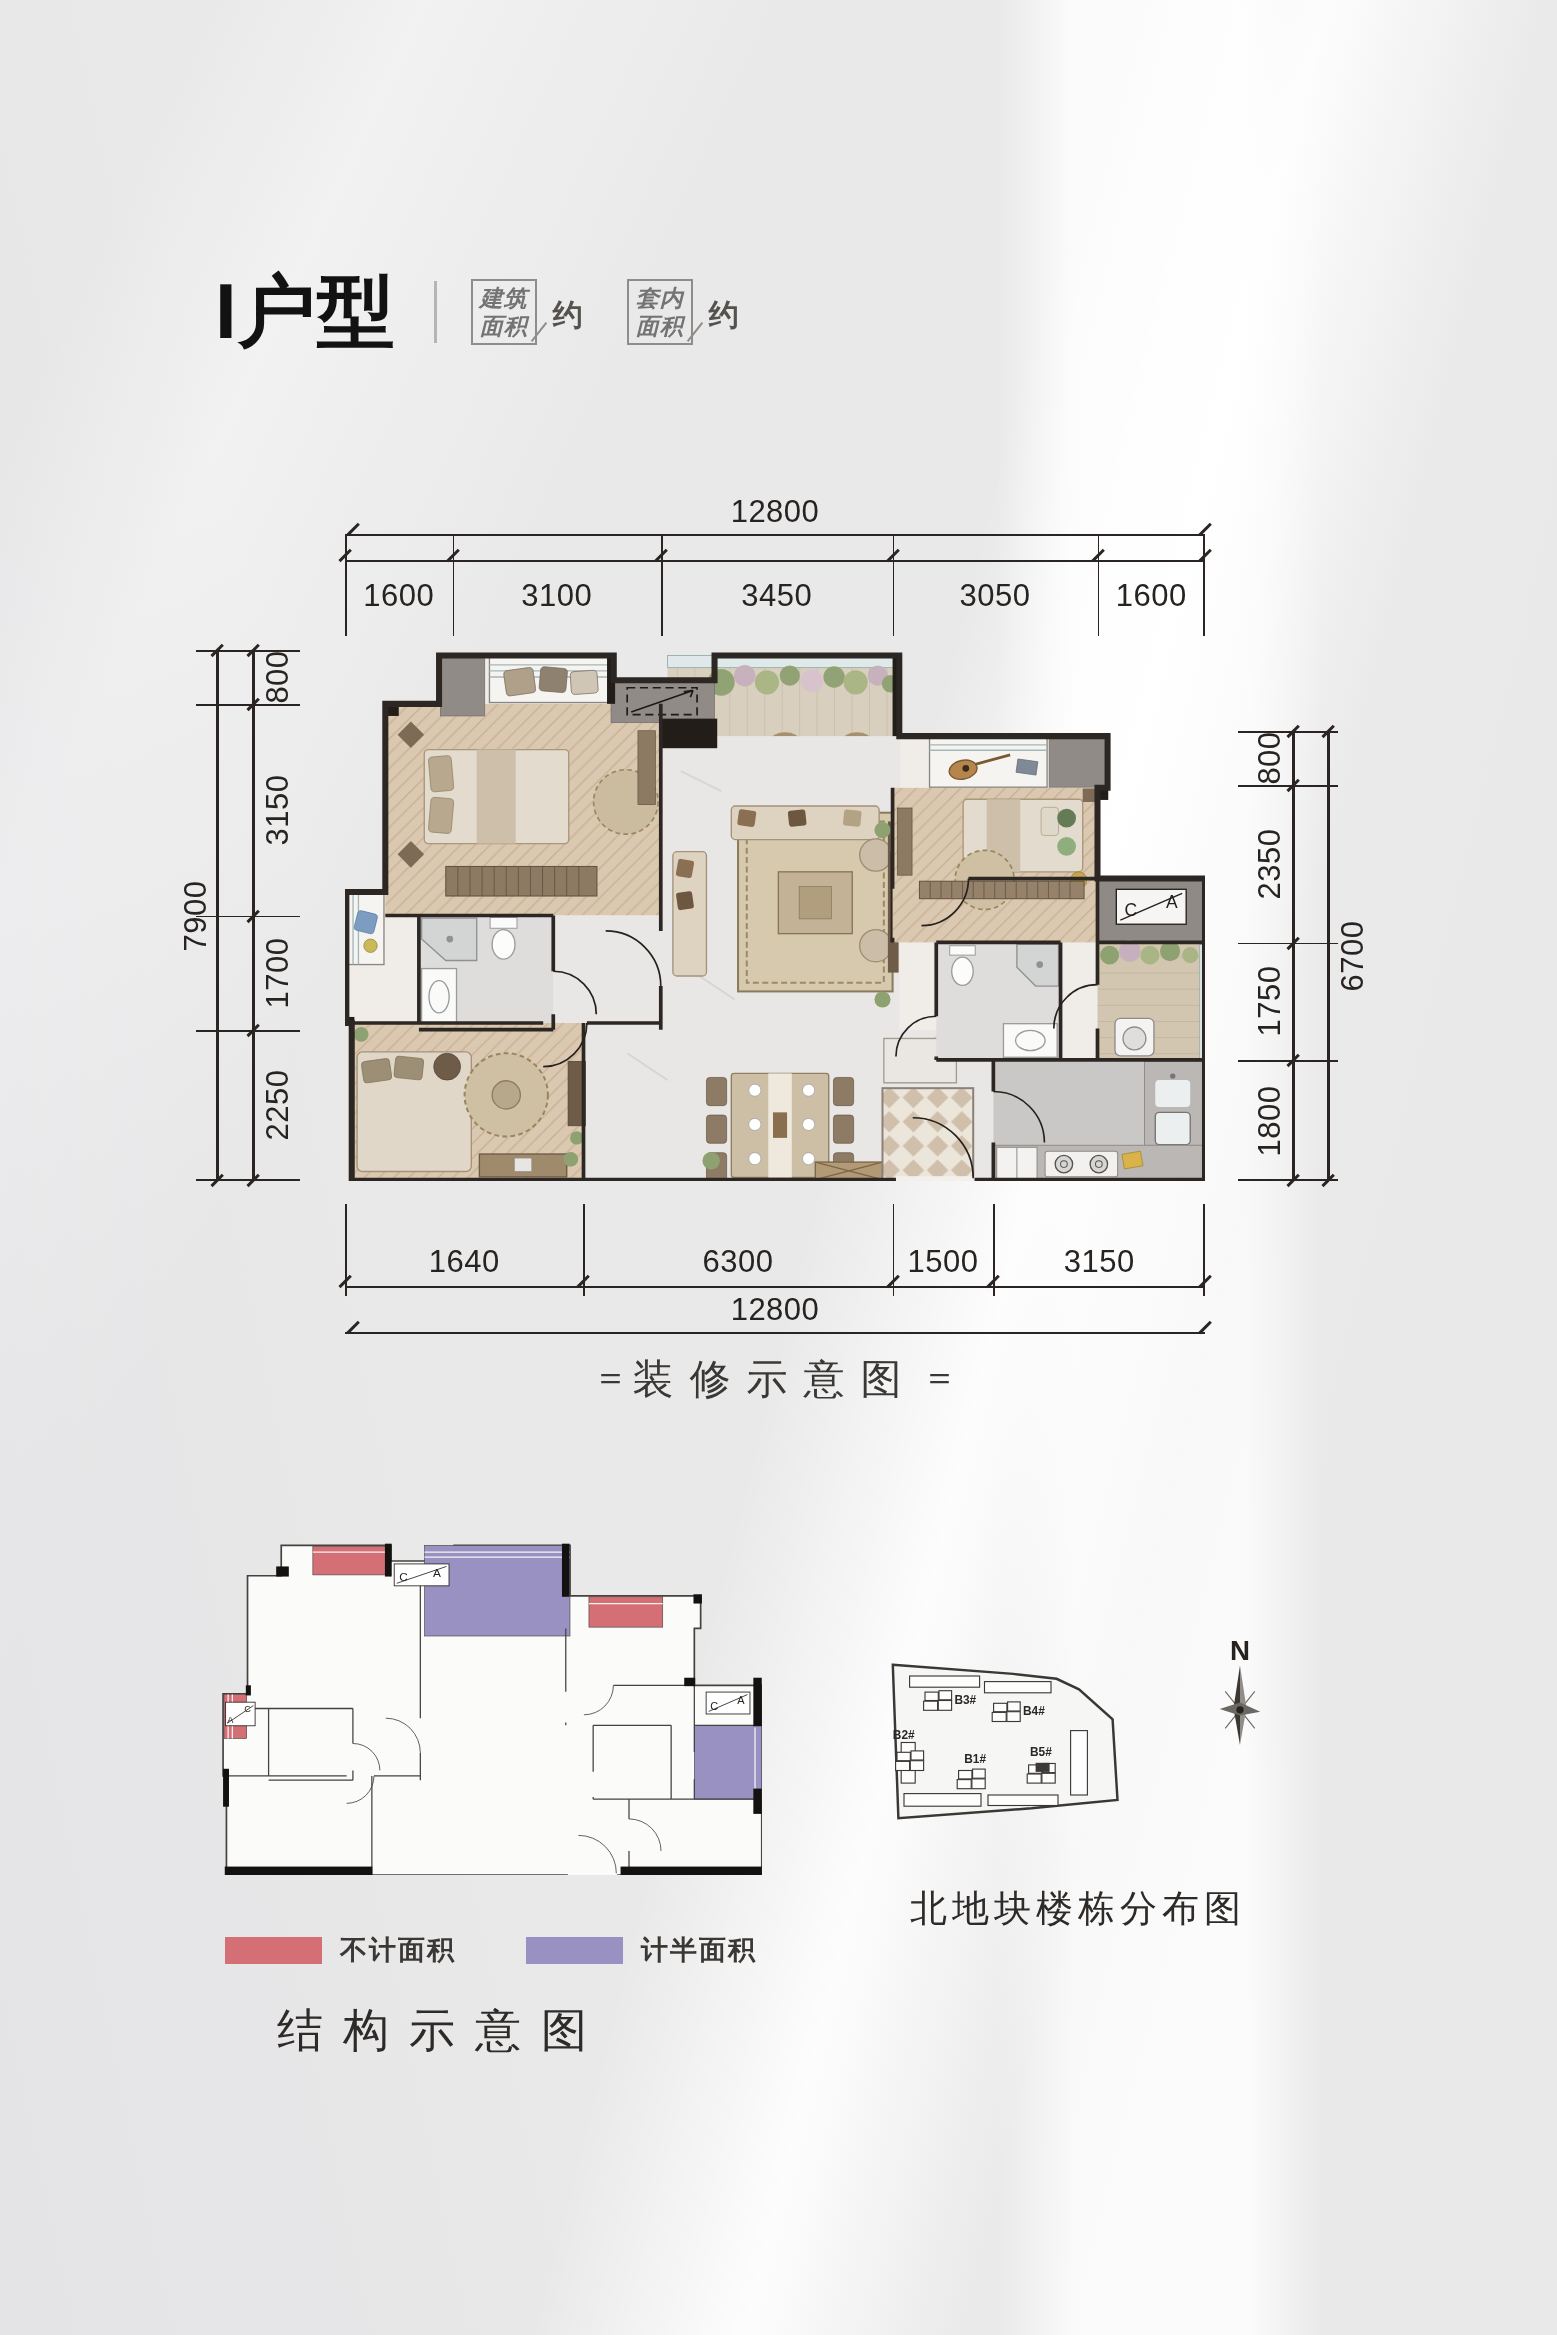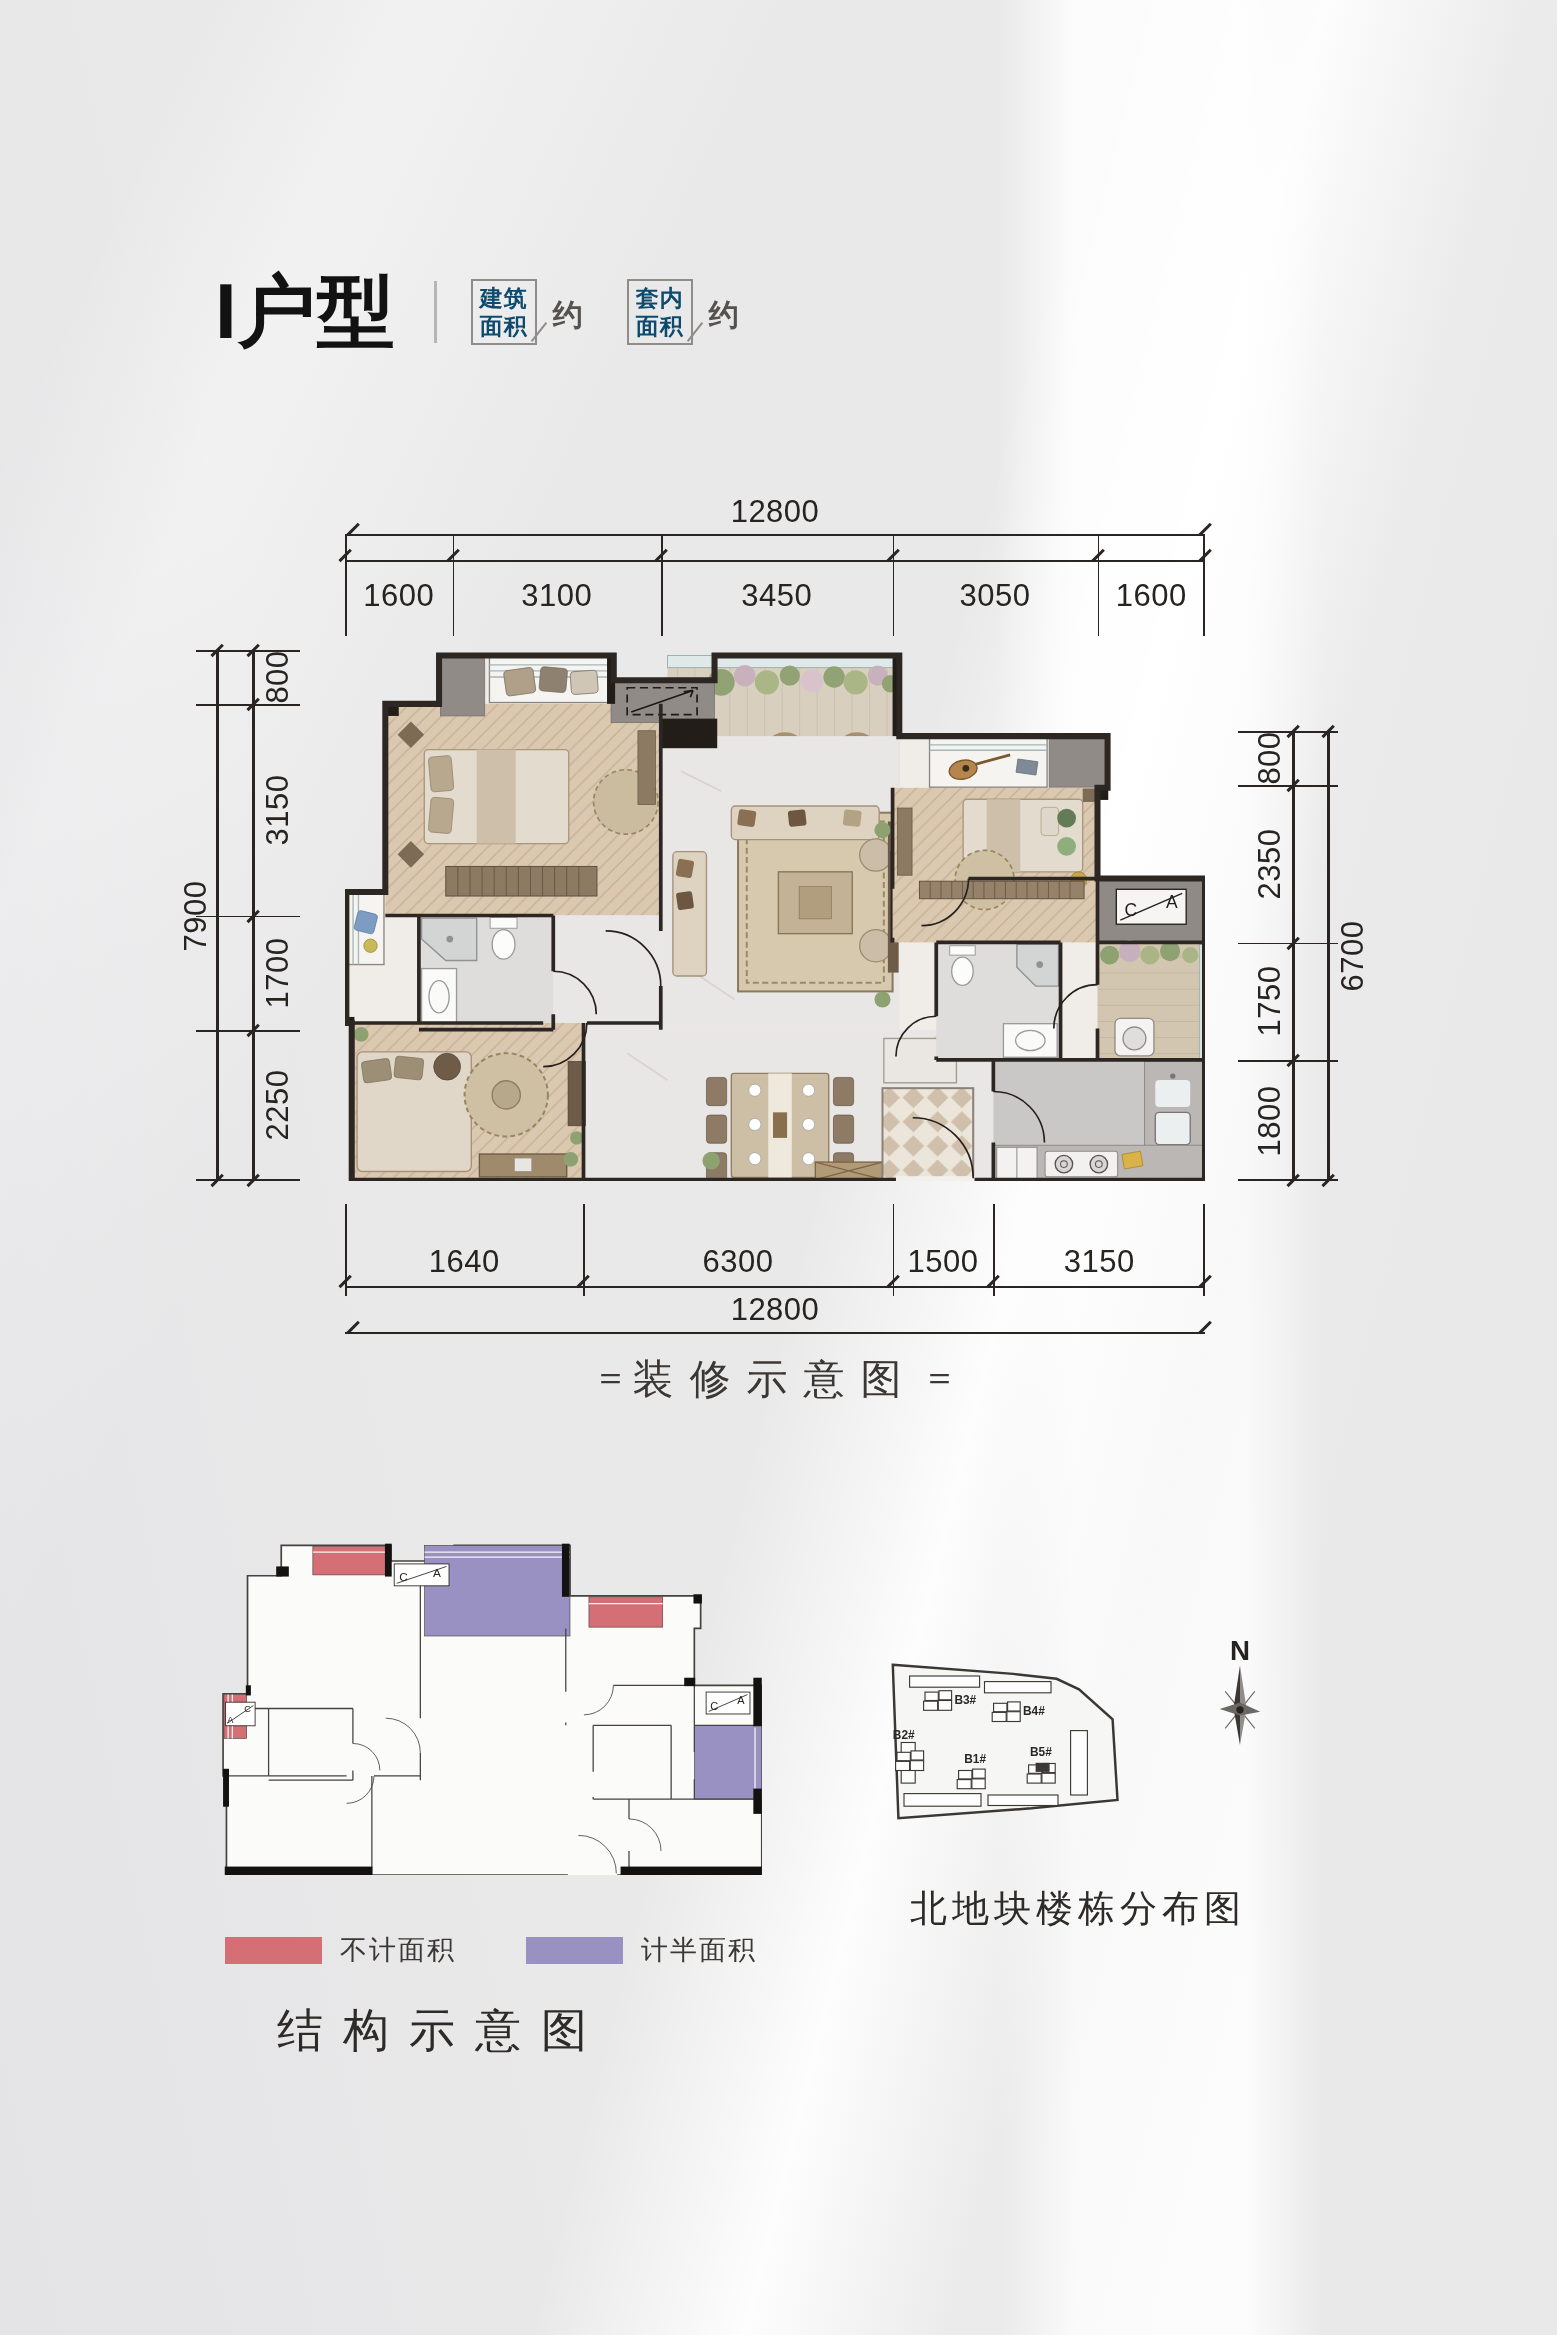--- a/index.html
+++ b/index.html
@@ -11,22 +11,22 @@
     linear-gradient(90deg, rgba(255,255,255,0) 64%, rgba(255,255,255,.85) 69%, rgba(255,255,255,.85) 80%, rgba(255,255,255,0) 85%);}
   #ray2{background:
     linear-gradient(78deg, rgba(223,223,226,.55) 0%, rgba(233,233,235,0) 30%),
     linear-gradient(115deg, rgba(255,255,255,0) 8%, rgba(250,250,251,.5) 16%, rgba(233,233,235,0) 30%);}
   
   #header{position:absolute;left:215px;top:252px;display:flex;align-items:center;height:120px;}
   .unit-name{font-size:78px;font-weight:700;color:#121212;letter-spacing:1px;}
   .layout-desc{font-size:62px;font-weight:500;color:#55524e;margin-left:40px;letter-spacing:3px;}
   .hdr-divider{width:3px;height:62px;background:#b7b5b4;margin:0 34px 0 38px;}
   .area-group{display:flex;align-items:center;}
-  .area-box{border:2px solid #8f8c8a;padding:3px 7px;text-align:center;color:#0c4a6e;
-            font-size:23px;line-height:28px;font-weight:700;letter-spacing:1px;}
+  .area-box{border:2px solid #8f8c8a;padding:3px 7px;text-align:center;color:#737373;
+            font-size:23px;line-height:28px;font-weight:700;letter-spacing:1px;font-style:italic;}
   .area-box span{display:block;}
   .slash{width:24px;height:2px;background:#8f8c8a;transform:rotate(-52deg);margin:40px 0 0 -10px;}
   .approx{font-size:30px;color:#55524e;margin:6px 10px 0 2px;font-weight:700;}
   .area-value{font-size:92px;color:#5a5652;font-weight:600;letter-spacing:-2px;line-height:1;}
   .area-value sup{font-size:46px;font-weight:600;vertical-align:38px;letter-spacing:0;}
   .area-gap{width:34px;}
   
   .dim{position:absolute;color:#272320;}
   .dline-h{position:relative;border-top:2.6px solid #2a2522;}
   .dline-v{position:absolute;top:0;bottom:0;width:2.6px;background:#2a2522;}
@@ -44,21 +44,21 @@
   #plan-caption .cap-main{letter-spacing:16px;margin:0 4px;}
   .cap-decor{font-size:36px;color:#3b3734;position:relative;top:-4px;}
   #struct-caption{position:absolute;left:222px;top:2000px;width:440px;text-align:center;
      font-size:46px;color:#2e2a28;font-weight:500;letter-spacing:20px;}
   #site-caption{position:absolute;left:910px;top:1884px;width:336px;text-align:center;
      font-size:37px;color:#2e2a28;font-weight:500;letter-spacing:5px;}
   
   #legend{position:absolute;left:225px;top:1932px;display:flex;align-items:center;}
   .swatch{width:97px;height:27px;}
   .legend-label{font-size:27px;color:#3b3734;margin-left:18px;letter-spacing:2px;}
-  .legend-group{display:flex;align-items:center;}
+  .legend-group{display:flex;align-items:center;font-weight:bold;}
   .legend-group + .legend-group{margin-left:70px;}
   svg text{font-family:"Liberation Sans","DejaVu Sans",sans-serif;}
 </style>
 </head>
 <body>
 
 <div class="overlay" id="ray2"></div>
 <div class="overlay" id="ray1"></div>
 
 <div id="header">

